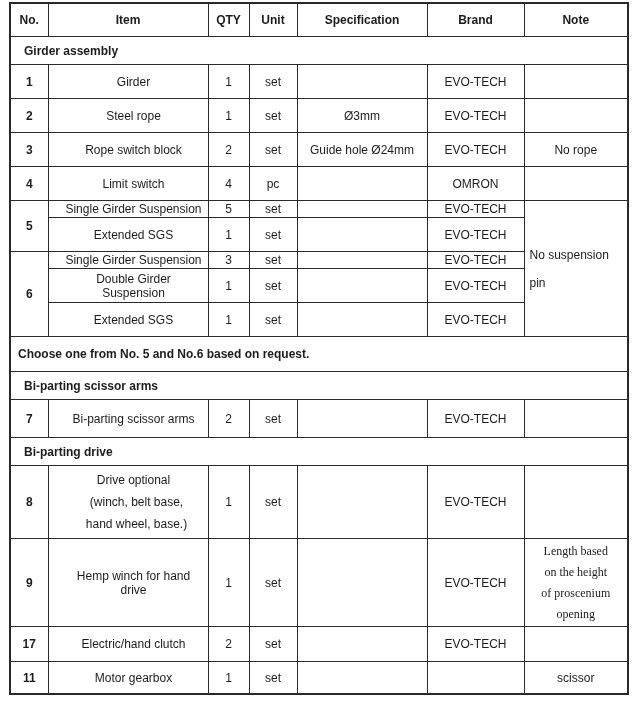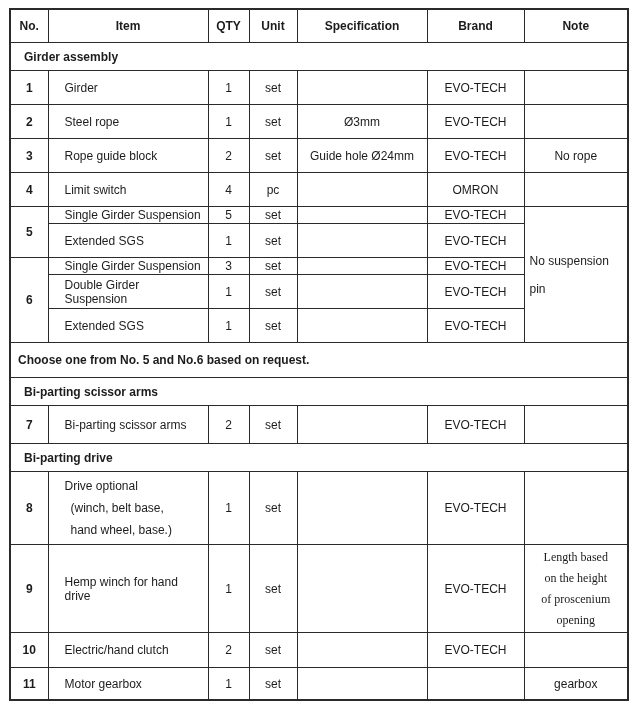--- a/index.html
+++ b/index.html
@@ -1,40 +1,40 @@
 <!DOCTYPE html>
 <html><head>
 <meta charset="utf-8">
 <style>
   html, body {
     margin: 0; padding: 0;
     width: 634px; height: 706px;
     background: #ffffff;
     font-family: "Liberation Sans", "DejaVu Sans", sans-serif;
   }
-  .sheet { position: absolute; left: 9px; top: 8px; }
+  .sheet { position: absolute; left: 9px; top: 2px; }
   table.parts {
     border-collapse: collapse;
     table-layout: fixed;
     width: 618px;
     border: 2px solid #2a2a2a;
     color: #1c1c1c;
   }
   td, th {
     border: 1px solid #2a2a2a;
     font-size: 12px;
     font-weight: 400;
     padding: 1px 5px;
     overflow: hidden;
     vertical-align: middle;
   }
   th { font-weight: 700; text-align: center; }
   .c   { text-align: center; }
   .no  { text-align: center; font-weight: 700; }
-  .item { text-align: left; padding-left: 16px; }
+  .item { text-align: center; padding-left: 16px; }
   tr.hdr th { height: 30px; }
   tr.section td { font-weight: 700; text-align: left; padding-left: 13px; height: 25px; }
   tr.plain td   { font-weight: 700; text-align: left; padding-left: 7px; height: 32px; }
   .h31 { height: 31px; }
   .h35 { height: 35px; }
   .h70 { height: 70px; }
   .h85 { height: 85px; }
   .h32 { height: 32px; }
   .h29 { height: 29px; margin-left: 40px; }
   .note-merged { text-align: left; }
@@ -89,21 +89,21 @@
     <td class="item">Steel rope</td>
     <td class="c">1</td>
     <td class="c">set</td>
     <td class="c">Ø3mm</td>
     <td class="c">EVO-TECH</td>
     <td class="c"></td>
   </tr>
 
   <tr>
     <td class="no h31">3</td>
-    <td class="item">Rope guide block</td>
+    <td class="item">Rope switch block</td>
     <td class="c">2</td>
     <td class="c">set</td>
     <td class="c">Guide hole Ø24mm</td>
     <td class="c">EVO-TECH</td>
     <td class="c">No rope</td>
   </tr>
 
   <tr>
     <td class="no h31">4</td>
     <td class="item">Limit switch</td>
@@ -205,34 +205,34 @@
     <td class="c">EVO-TECH</td>
     <td class="note-lines">
       <div>Length based</div>
       <div>on the height</div>
       <div>of proscenium</div>
       <div>opening</div>
     </td>
   </tr>
 
   <tr>
-    <td class="no h32">10</td>
+    <td class="no h32">17</td>
     <td class="item">Electric/hand clutch</td>
     <td class="c">2</td>
     <td class="c">set</td>
     <td class="c"></td>
     <td class="c">EVO-TECH</td>
     <td class="c"></td>
   </tr>
 
   <tr>
     <td class="no h29">11</td>
     <td class="item">Motor gearbox</td>
     <td class="c">1</td>
     <td class="c">set</td>
     <td class="c"></td>
     <td class="c"></td>
-    <td class="c">gearbox</td>
+    <td class="c">scissor</td>
   </tr>
 
 </tbody>
     </table>
 </div>
 
 </body></html>

